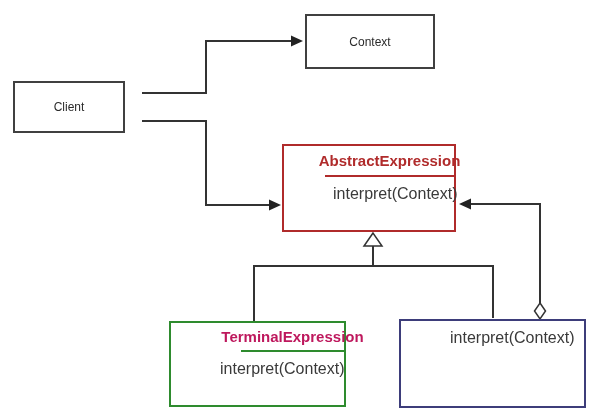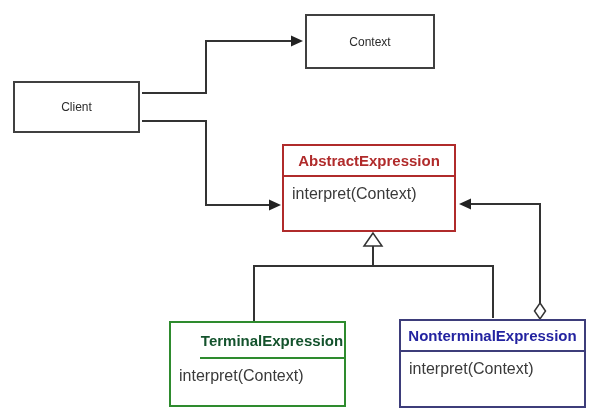--- a/index.html
+++ b/index.html
@@ -26,44 +26,45 @@
   }
   .simple-box {
     border: 2px solid #404040;
     color: #2b2b2b;
     font-size: 12px;
   }
   .class-box {
     flex-direction: column;
     align-items: stretch;
     justify-content: flex-start;
+    padding-left: 41px;
   }
   .class-box .class-title {
     display: flex;
     align-items: center;
     justify-content: center;
     font-weight: bold;
     font-size: 15px;
   }
   .class-box .class-method {
     padding: 8px 0 0 8px;
     font-size: 16px;
     color: #3a3a3a;
   }
   
   .box-abstract { left: 282px; top: 144px; width: 174px; height: 88px; border: 2px solid #b02b2b; }
   .box-abstract .class-title { height: 31px; border-bottom: 2px solid #b02b2b; color: #b02b2b; }
   
   .box-terminal { left: 169px; top: 321px; width: 177px; height: 86px; border: 2px solid #2e8b2e; }
-  .box-terminal .class-title { height: 36px; border-bottom: 2px solid #2e8b2e; color: #14532d; margin-left: 29px; }
+  .box-terminal .class-title { height: 29px; border-bottom: 2px solid #2e8b2e; color: #be185d; margin-left: 29px; }
   
   .box-nonterminal { left: 399px; top: 319px; width: 187px; height: 89px; border: 2px solid #3d3d7a; }
   .box-nonterminal .class-title { height: 31px; border-bottom: 2px solid #3d3d7a; color: #2323a0; }
   
-  .box-client  { left: 13px;  top: 81px; width: 127px; height: 52px; }
+  .box-client  { left: 13px;  top: 81px; width: 112px; height: 52px; }
   .box-context { left: 305px; top: 14px; width: 130px; height: 55px; }
 </style>
 </head>
 <body>
 
 <div class="canvas">
 
   <svg class="connectors" viewBox="0 0 600 414" xmlns="http://www.w3.org/2000/svg">
 
     <g>
@@ -100,17 +101,16 @@
     <div class="class-title">AbstractExpression</div>
     <div class="class-method">interpret(Context)</div>
   </div>
 
   <div class="uml-box class-box box-terminal">
     <div class="class-title">TerminalExpression</div>
     <div class="class-method">interpret(Context)</div>
   </div>
 
   <div class="uml-box class-box box-nonterminal">
-    <div class="class-title">NonterminalExpression</div>
     <div class="class-method">interpret(Context)</div>
   </div>
 
 </div>
 
 </body></html>

